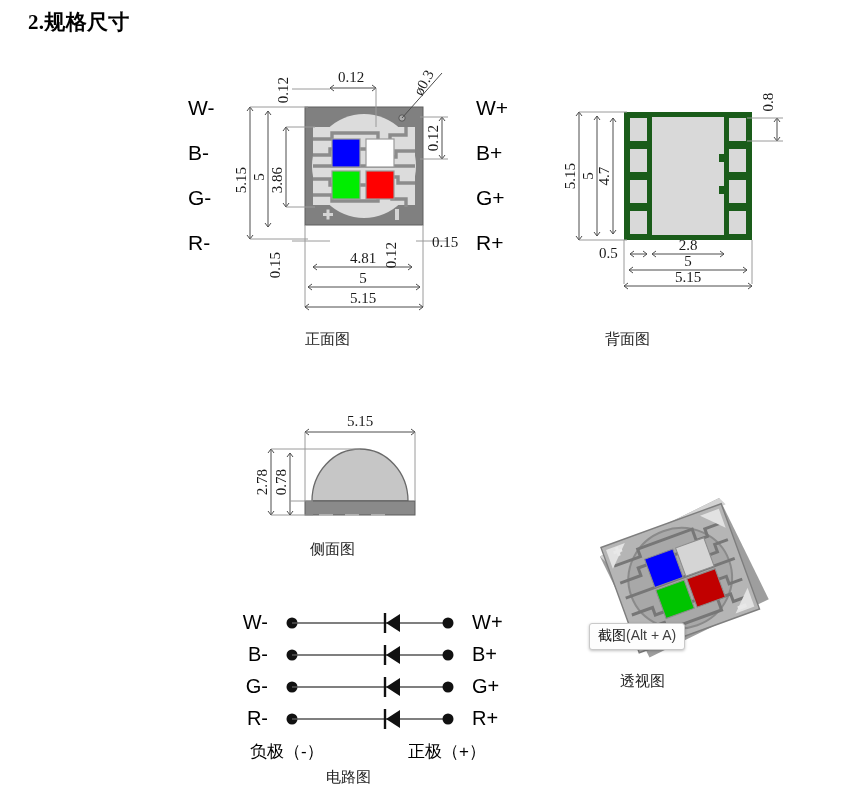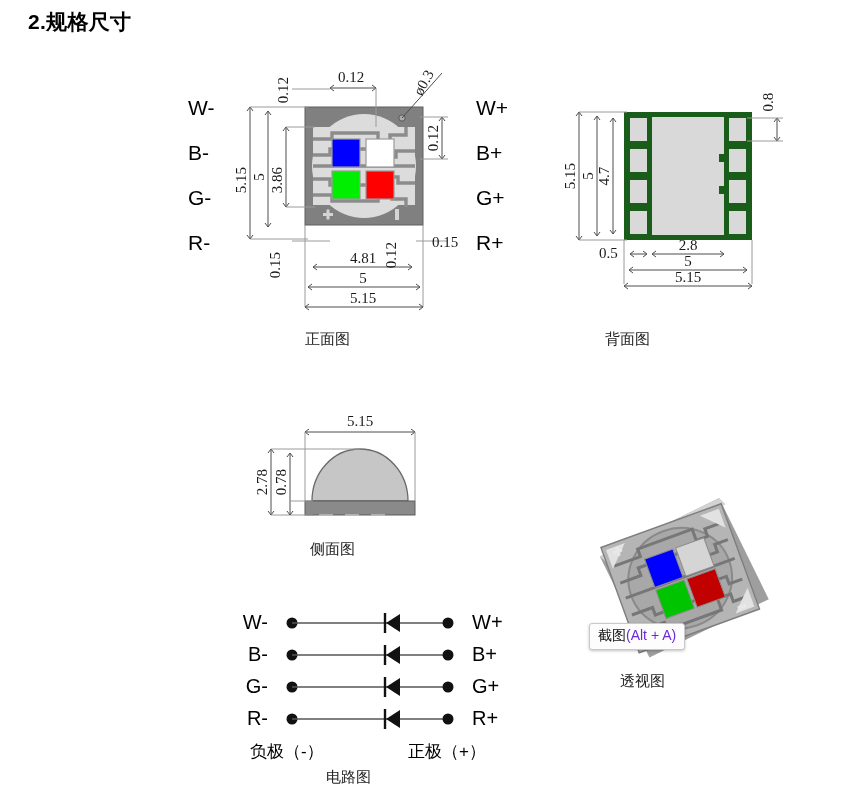--- a/index.html
+++ b/index.html
@@ -12,21 +12,21 @@
     position: relative;
     width: 865px;
     height: 805px;
     background: #ffffff;
     overflow: hidden;
   }
   
   #doc-title {
     position: absolute;
     left: 28px; top: 8px;
-    font-family: Liberation Sans, sans-serif;
+    font-family: Liberation Serif, serif;
     font-size: 21px;
     font-weight: bold;
     color: #000;
     letter-spacing: 0.3px;
   }
   
   .figure { position: absolute; }
   .caption {
     position: absolute;
     text-align: left;
@@ -67,21 +67,21 @@
     background: #fdfdfd;
     border: 1px solid #c9c9c9;
     border-radius: 3px;
     padding: 3px 8px 4px 8px;
     font-size: 14px;
     color: #111;
     box-shadow: 0 1px 3px rgba(0,0,0,0.25);
     white-space: nowrap;
     font-family: "Liberation Sans", sans-serif;
   }
-  #screenshot-tooltip .accel { color: #6d28d9; }
+  #screenshot-tooltip .accel { color: #404040; }
 </style>
 </head>
 <body>
 
 <div id="page">
 
   <div id="doc-title">2.规格尺寸</div>
 
   <div class="figure" style="left:180px; top:55px;">
     <svg width="330" height="290" viewBox="0 0 330 290">

